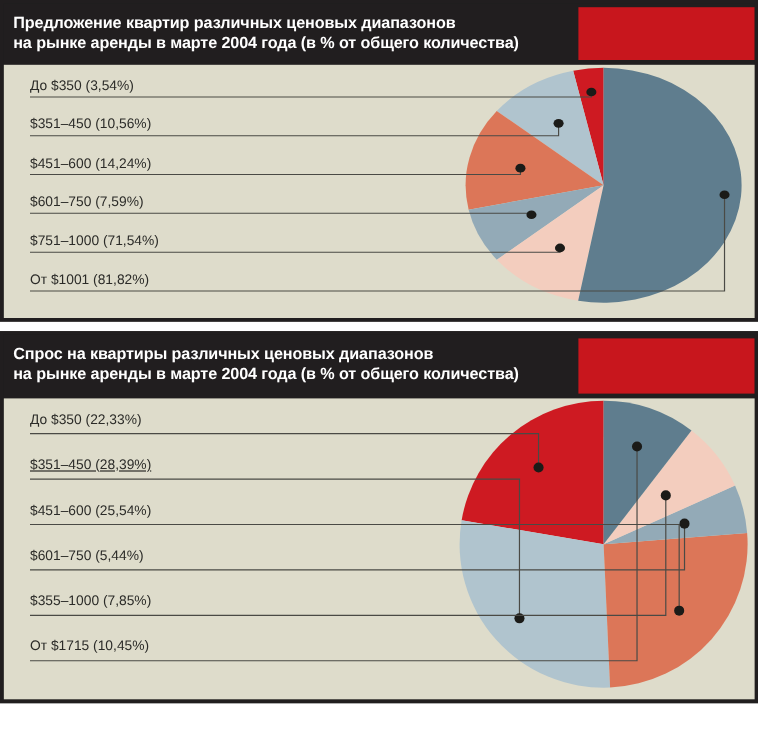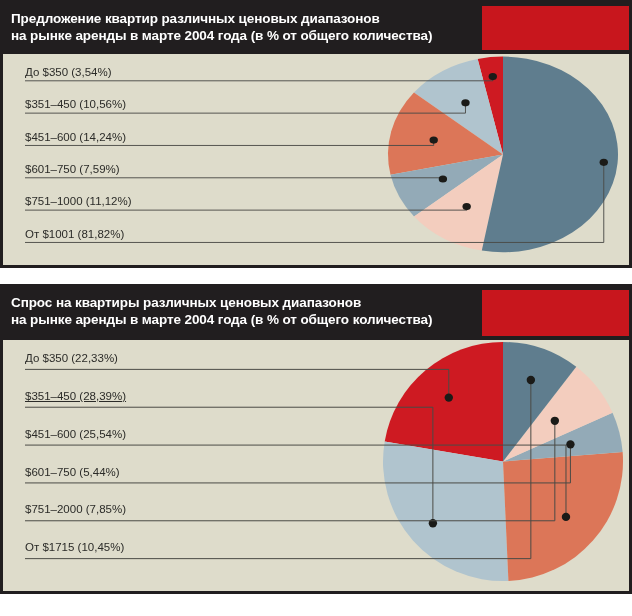--- a/index.html
+++ b/index.html
@@ -21,21 +21,21 @@
     background: #ffffff;
   }
   .panel {
     position: relative;
     background: #211e1f;
     border: 3px solid #211e1f;
     box-sizing: border-box;
     overflow: hidden;
   }
   .panel-supply { height: 268px; }
-  .panel-demand { height: 310px; margin-top: 16px; }
+  .panel-demand { height: 310px; margin-top: 8px; }
 
   .panel-header {
     position: relative;
     height: 51px;
     background: #211e1f;
     display: flex;
     align-items: stretch;
     overflow: hidden;
   }
   .panel-demand .panel-header { height: 53px; }
@@ -127,21 +127,21 @@
             <circle cx="463.66679374599596" cy="179.34808980974063" r="4.2" fill="#1b1b18"></circle>
             <path d="M 22 221.5 L 600.7657064045801 221.5 L 600.7657064045801 127.36549052564587" fill="none" stroke="#4a4a45" stroke-width="1"></path>
             <circle cx="600.7657064045801" cy="127.36549052564587" r="4.2" fill="#1b1b18"></circle>
           </svg>
       </div>
       <div class="labels" id="labels-supply">
           <div class="label-row" style="top: 5.64516%;">До $350 (3,54%)</div>
           <div class="label-row" style="top: 20.9677%;">$351–450 (10,56%)</div>
           <div class="label-row" style="top: 36.2903%;">$451–600 (14,24%)</div>
           <div class="label-row" style="top: 51.6129%;">$601–750 (7,59%)</div>
-          <div class="label-row" style="top: 66.9355%;">$751–1000 (11,12%)</div>
+          <div class="label-row" style="top: 66.9355%;">$751–1000 (71,54%)</div>
           <div class="label-row" style="top: 82.2581%;">От $1001 (81,82%)</div>
         </div>
     </div>
   </section>
 
   <section class="panel panel-demand">
     <div class="panel-header">
       <div class="header-title">Спрос на квартиры различных ценовых диапазонов
 на рынке аренды в марте 2004 года (в % от общего количества)</div>
       <div class="header-accent"></div>
@@ -167,19 +167,19 @@
             <circle cx="551.8309174381292" cy="81.13979934555095" r="4.2" fill="#1b1b18"></circle>
             <path d="M 22 219.5 L 527.8580307782923 219.5 L 527.8580307782923 40.214364823914735" fill="none" stroke="#4a4a45" stroke-width="1"></path>
             <circle cx="527.8580307782923" cy="40.214364823914735" r="4.2" fill="#1b1b18"></circle>
           </svg>
       </div>
       <div class="labels" id="labels-demand">
           <div class="label-row" style="top: 4.7619%;">До $350 (22,33%)</div>
           <div class="label-row" style="top: 19.8413%; text-decoration: underline;">$351–450 (28,39%)</div>
           <div class="label-row" style="top: 34.9206%;">$451–600 (25,54%)</div>
           <div class="label-row" style="top: 50%;">$601–750 (5,44%)</div>
-          <div class="label-row" style="top: 65.0794%;">$751–2000 (7,85%)</div>
+          <div class="label-row" style="top: 65.0794%;">$355–1000 (7,85%)</div>
           <div class="label-row" style="top: 80.1587%;">От $1715 (10,45%)</div>
         </div>
     </div>
   </section>
 
 </div>
 
 </body></html>

